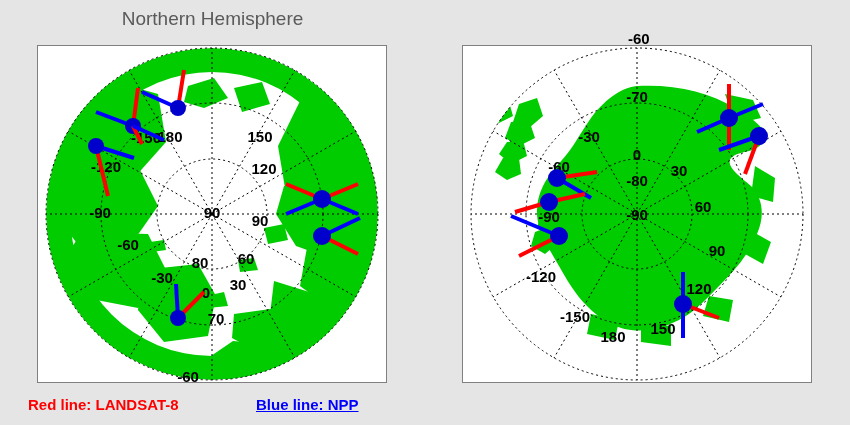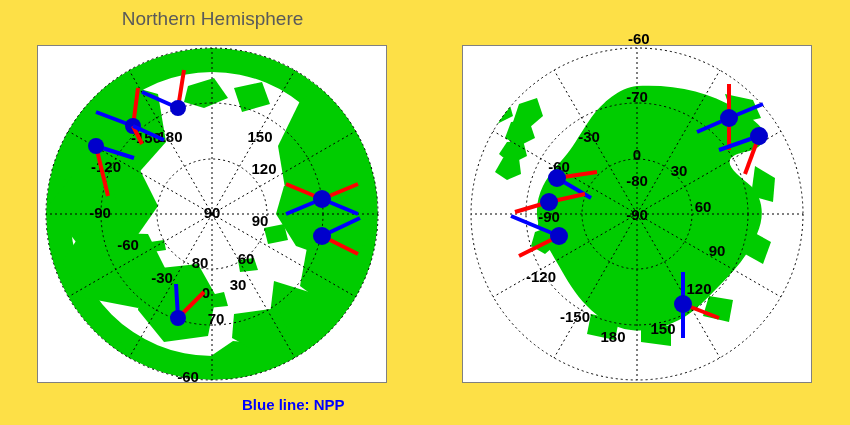--- a/index.html
+++ b/index.html
@@ -11,21 +11,21 @@
     width: 850px;
     height: 425px;
     font-family: "Liberation Sans", sans-serif;
     overflow: hidden;
     position: relative;
   }
   .page {
     position: relative;
     width: 850px;
     height: 425px;
-    background: #fde047;
+    background: #e5e5e5;
   }
   .panel {
     position: absolute;
     top: 0;
     width: 425px;
     height: 425px;
   }
   .panel-north { left: 0; }
   .panel-south { left: 425px; }
 
@@ -60,21 +60,21 @@
   }
 
   .footer-item {
     position: absolute;
     font-size: 15px;
     font-weight: bold;
     font-family: "Liberation Sans", sans-serif;
     white-space: nowrap;
   }
   .legend-red { left: 28px; top: 396px; color: #ff0000; }
-  .legend-blue { left: 242px; top: 396px; color: #0000ff; }
+  .legend-blue { left: 256px; top: 396px; color: #0000ff; text-decoration: underline; }
   .legend-epoch { left: 455px; top: 396px; color: #000000; }
 
   .grid-label {
     font-family: "Liberation Sans", sans-serif;
     font-size: 15px;
     fill: #000000;
     font-weight: bold;
     paint-order: stroke;
     stroke: #ffffff;
     stroke-width: 0px;
@@ -338,15 +338,16 @@
             <line x1="220" y1="258" x2="220" y2="292" stroke="#0000ff" stroke-width="4"></line>
             <circle cx="220" cy="258" r="9" fill="#0000cc"></circle>
           </g>
         </g>
       </svg>
     </div>
 
     <div class="overflow-label" style="left:203px; top:30px;">-60</div>
   </div>
 
+  <div class="footer-item legend-red">Red line: LANDSAT-8</div>
   <div class="footer-item legend-blue">Blue line: NPP</div>
 
 </div>
 
 </body></html>

